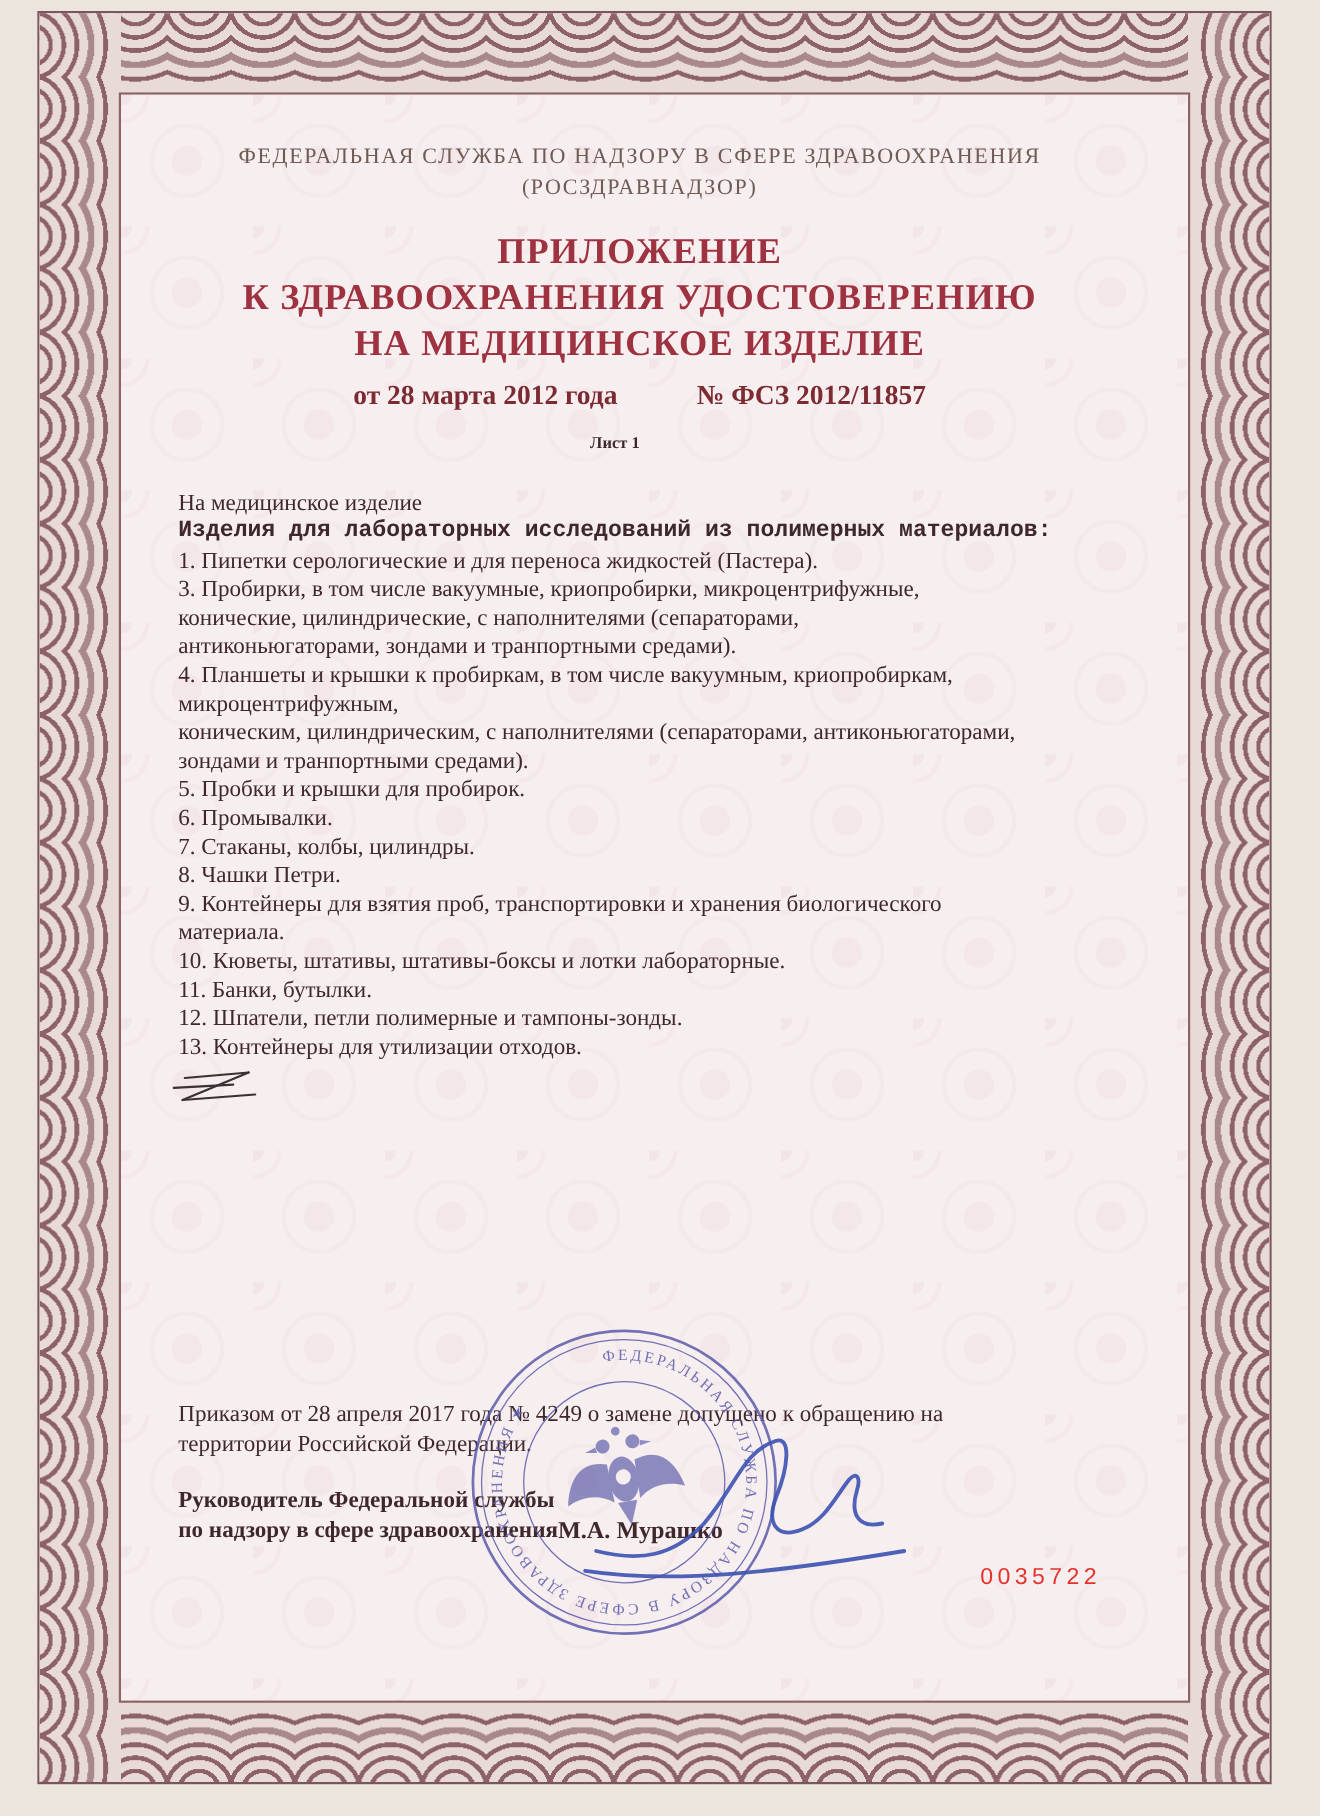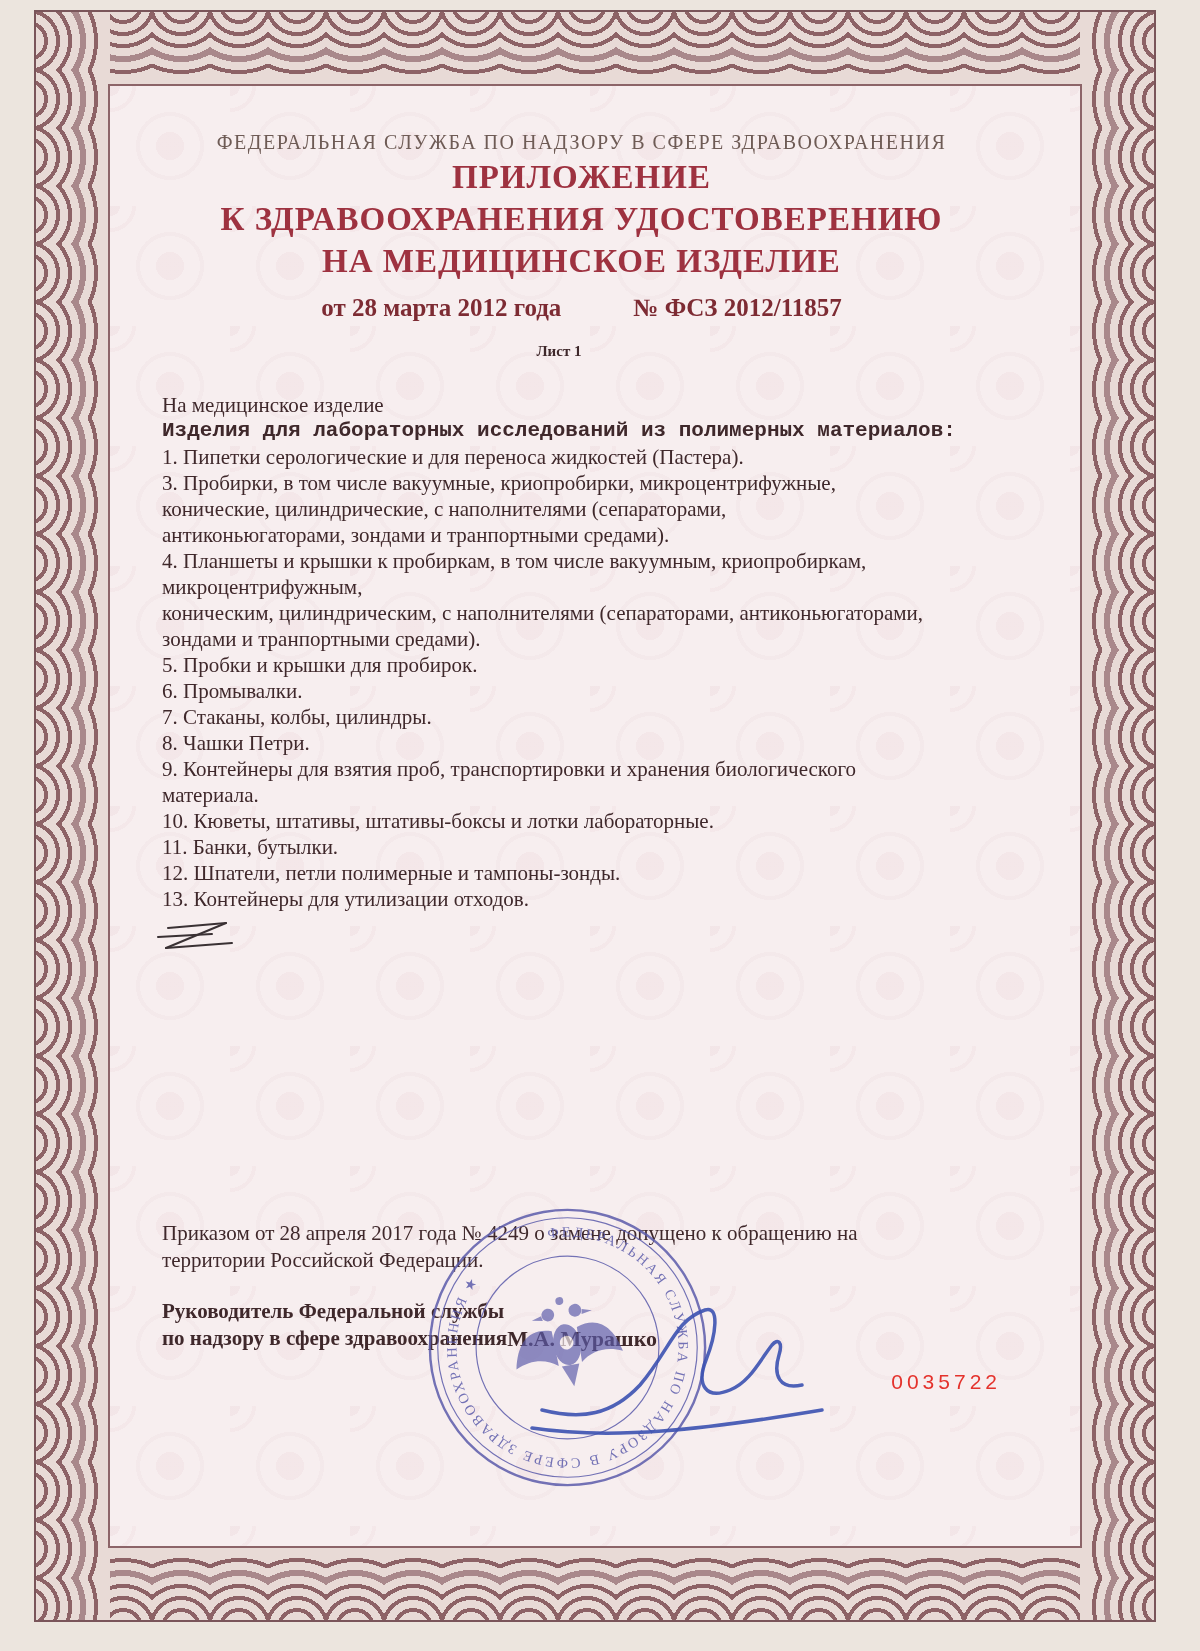--- a/index.html
+++ b/index.html
@@ -63,20 +63,21 @@
     padding:44px 95px 0 40px;
     z-index:2;
   }
   .org{
     text-align:center;
     color:#6e5b55;
     font-size:20px;line-height:28px;
     letter-spacing:1.5px;
   }
   .doc-title{
+    margin-top:24px;
     text-align:center;
     color:#9e3240;
     font-weight:bold;
     font-size:33px;line-height:42px;
     letter-spacing:1px;
   }
   .meta-line{
     margin-top:10px;
     display:flex;justify-content:center;gap:72px;
     color:#7d2b33;font-weight:bold;font-size:25px;line-height:32px;
@@ -132,20 +133,21 @@
     <div class="bstrip b-bottom"></div>
     <div class="bstrip b-left"></div>
     <div class="bstrip b-right"></div>
     <div class="inner"></div>
   </div>
 
   <div class="content">
 
     <div class="org">
       <div>ФЕДЕРАЛЬНАЯ СЛУЖБА ПО НАДЗОРУ В СФЕРЕ ЗДРАВООХРАНЕНИЯ</div>
+      <div>(РОСЗДРАВНАДЗОР)</div>
     </div>
 
     <div class="doc-title">
       <div>ПРИЛОЖЕНИЕ</div>
       <div>К ЗДРАВООХРАНЕНИЯ УДОСТОВЕРЕНИЮ</div>
       <div>НА МЕДИЦИНСКОЕ ИЗДЕЛИЕ</div>
     </div>
 
     <div class="meta-line">
       <span>от  28 марта 2012 года</span>

